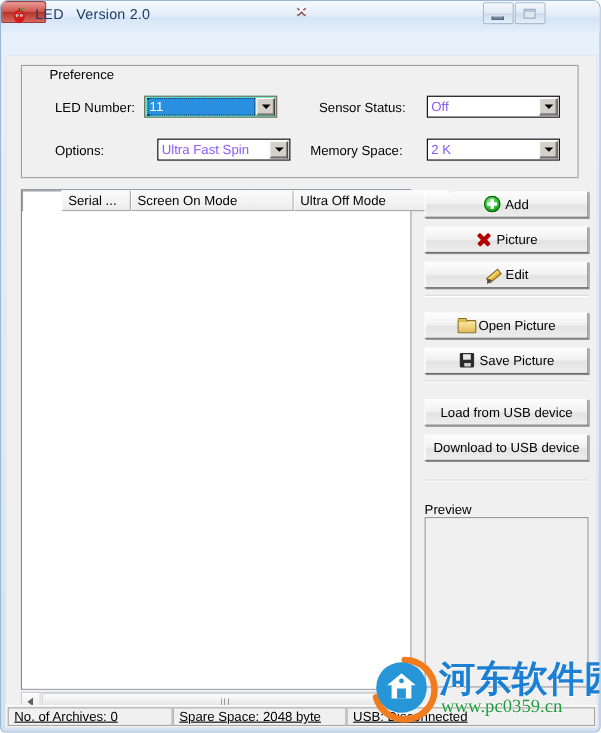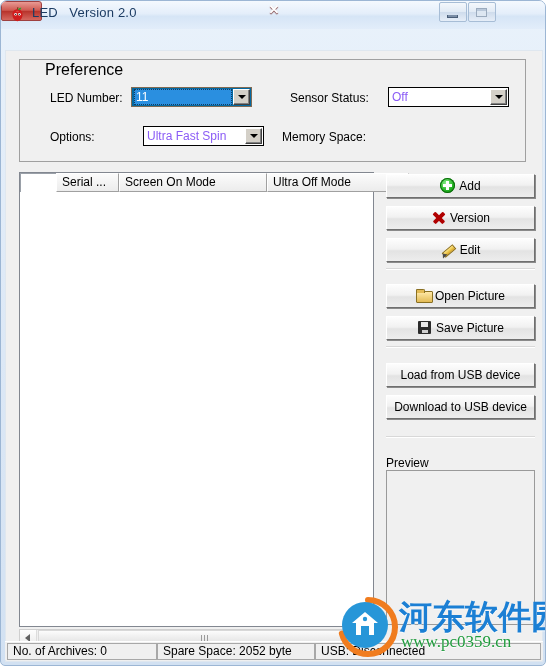--- a/index.html
+++ b/index.html
@@ -94,21 +94,21 @@
 
   
   #pref-group {
     position: absolute; left: 13px; top: 8px;
     width: 507px; height: 103px;
     border: 1px solid #a0a0a0;
   }
   #pref-legend {
     position: absolute; left: 22px; top: 1px;
     background: #f0f0f0; padding: 0 3px;
-    font-size: 16px; color: #000;
+    font-size: 12px; color: #000;
   }
 
   .flabel {
     position: absolute; font-size: 12px; color: #000;
     text-align: left; white-space: nowrap;
   }
 
   
   .combo {
     position: absolute; height: 20px;
@@ -133,21 +133,21 @@
     position: absolute; left: 50%; top: 50%;
     margin-left: -4px; margin-top: -2px;
     width: 0; height: 0;
     border-left: 4px solid transparent;
     border-right: 4px solid transparent;
     border-top: 4px solid #000;
   }
   
   #combo-led {
     border: 1px solid #806a53;
-    background: #0369a1;
+    background: #5eead4;
   }
   #combo-led .ctext {
     left: 2px; top: 1px; right: 19px; bottom: 1px;
     background: #2a8fe0; color: #ffffff;
     border: 1px dotted #123a5e;
     line-height: 15px; padding-left: 1px;
   }
 
   
   #listview {
@@ -301,21 +301,21 @@
     width: 538px; height: 19px;
     background: #f0f0f0;
     border-top: 1px solid #ffffff;
   }
   .sb-pane {
     position: absolute; top: 1px; height: 17px;
     border: 1px solid #a8a8a8;
     background: #f0f0f0;
     font-size: 12px; color: #000;
     line-height: 15px; padding-left: 5px;
-    white-space: nowrap; overflow: hidden;
+    white-space: nowrap; overflow: hidden; text-decoration: underline;
   }
 
   
   #watermark {
     position: absolute; left: 336px; top: 592px;
     width: 210px; height: 74px;
     pointer-events: none;
   }
   #wm-logo {
     position: absolute; left: 0px; top: 3px;
@@ -392,20 +392,26 @@
 
       <div class="flabel" style="left:270px; top:31px; width:95px;">Sensor Status:</div>
       <div class="combo" id="combo-sensor" style="left:368px; top:27px; width:121px;">
         <div class="ctext">Off</div>
         <div class="cbtn">
           <span class="arrow"></span>
         </div>
       </div>
 
       <div class="flabel" style="left:262px; top:70px; width:103px;">Memory Space:</div>
+      <div class="combo" id="combo-memory" style="left:368px; top:66px; width:121px;">
+        <div class="ctext">2 K</div>
+        <div class="cbtn">
+          <span class="arrow"></span>
+        </div>
+      </div>
     </fieldset>
 
     <div id="listview">
       <div id="lv-header">
         <div class="lv-col" style="left:0px;   width:63px;">Serial ...</div>
         <div class="lv-col" style="left:63px;  width:148px;">Screen On Mode</div>
         <div class="lv-col" style="left:211px; width:142px;">Ultra Off Mode</div>
       </div>
       <div id="lv-body"></div>
     </div>
@@ -416,21 +422,21 @@
       </div>
       <div id="hs-thumb">
         <span id="hs-grip"></span>
       </div>
     </div>
 
     <div class="btn" style="top:123px">
       <span class="bico ic-add"></span><span>Add</span>
     </div>
     <div class="btn" style="top:155px">
-      <span class="bico ic-del"></span><span>Version</span>
+      <span class="bico ic-del"></span><span>Picture</span>
     </div>
     <div class="btn" style="top:187px">
       <span class="bico ic-edit"></span><span>Edit</span>
     </div>
 
     <div class="sep" style="top:217px"></div>
 
     <div class="btn" style="top:233px">
       <span class="bico ic-folder"></span><span>Open Picture</span>
     </div>
@@ -444,21 +450,21 @@
     <div class="btn" style="top:344px">Download to USB device</div>
 
     <div class="sep" style="top:385px"></div>
 
     <div id="preview-label">Preview</div>
     <div id="preview-box"></div>
   </div>
 
   <div id="statusbar">
     <div class="sb-pane" style="left:2px;   width:150px;">No. of Archives: 0</div>
-    <div class="sb-pane" style="left:152px; width:158px;">Spare Space: 2052 byte</div>
+    <div class="sb-pane" style="left:152px; width:158px;">Spare Space: 2048 byte</div>
     <div class="sb-pane" style="left:310px; width:226px;">USB: Disconnected</div>
   </div>
 
   <div id="watermark">
     <svg id="wm-logo" viewBox="0 0 62 62">
       <path d="M31 4a27 27 0 1 1 0 54 27 27 0 0 1 0-54z" fill="none" stroke="#f07c1e" stroke-width="6" stroke-linecap="round" stroke-dasharray="120 50"></path>
       <circle cx="28" cy="29" r="23" fill="#2796d8"></circle>
       <path d="M28 16l13 11h-4v12H19V27h-4z" fill="#ffffff"></path>
       <path d="M24 30h8v9h-8z" fill="#2796d8"></path>
       <circle cx="28" cy="23" r="2.2" fill="#2796d8"></circle>

